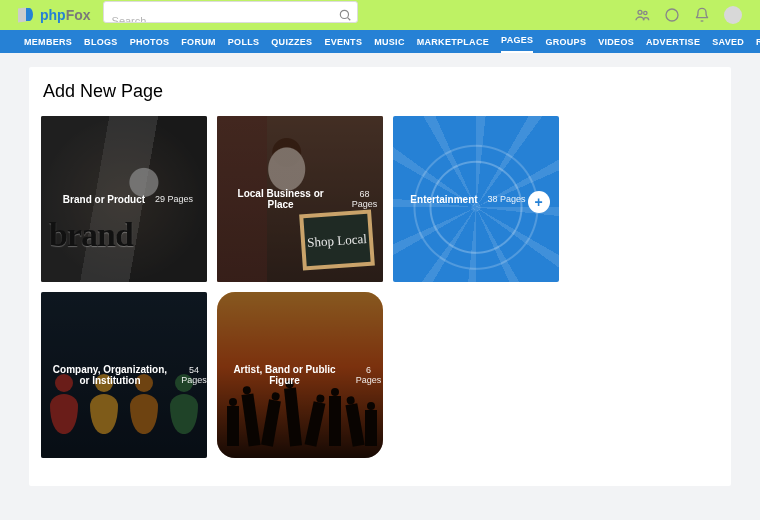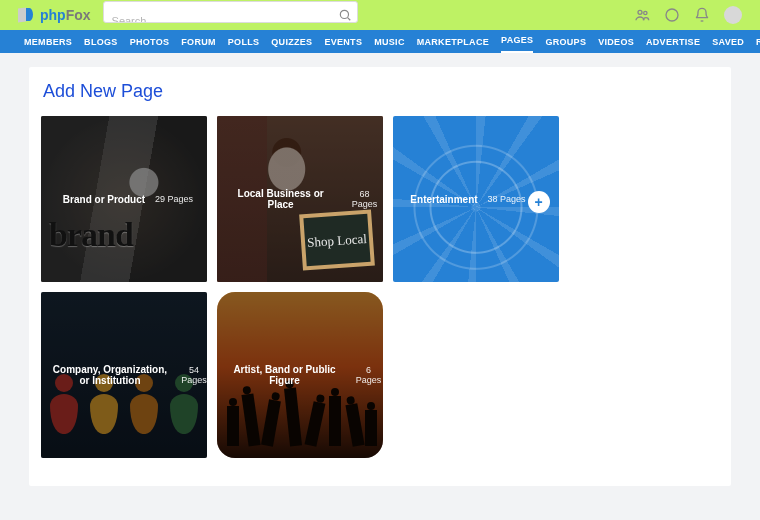--- a/index.html
+++ b/index.html
@@ -19,21 +19,21 @@
   .top-spacer { flex:1; }
   .top-icons { display:flex; align-items:center; gap:14px; }
   .ticon { width:16px; height:16px; color:#888; cursor:pointer; }
   .avatar { width:18px; height:18px; border-radius:50%; background:#d8d8d8; cursor:pointer; }
   .navbar { height:23px; background:#2681d5; display:flex; align-items:center; padding:0 12px; gap:12px; }
   .home-icon { width:14px; height:14px; color:#fff; cursor:pointer; }
   .nav-item { font-size:9px; font-weight:700; color:#fff; letter-spacing:.3px; cursor:pointer; height:22px; line-height:23px; }
   .nav-item.active { border-bottom:2px solid #fff; height:23px; line-height:21px; }
   .page-wrap { display:flex; justify-content:center; padding:14px 0 0; }
   .card { width:702px; background:#fff; border-radius:2px; padding:14px 12px 28px; }
-  .card h1 { font-size:18px; font-weight:400; color:#1d4ed8; margin:0 0 14px 2px; }
+  .card h1 { font-size:18px; font-weight:400; color:#000000; margin:0 0 14px 2px; }
   .grid { display:flex; flex-wrap:wrap; gap:10px; }
   .tile { width:166px; height:166px; border-radius:2px; position:relative; display:flex; flex-direction:column; align-items:center; justify-content:center; text-align:center; color:#fff; cursor:pointer; overflow:hidden; }
   .tile-title { font-size:10px; font-weight:700; padding:0 8px; }
   .tile-sub { font-size:9px; opacity:.9; }
   .overlay { position:absolute; inset:0; background:rgba(0,0,0,.45); }
   .tile > .content { position:relative; z-index:2; display:flex; flex-direction:row; align-items:center; gap:2px; }
   .plus { width:22px; height:22px; border-radius:50%; background:#fff; color:#2681d5; display:flex; align-items:center; justify-content:center; font-size:14px; font-weight:700; margin-top:6px; }
   
   .bg-brand { background:linear-gradient(0deg,#222,#555); }
   .bg-brand::before { content:""; position:absolute; inset:0;

